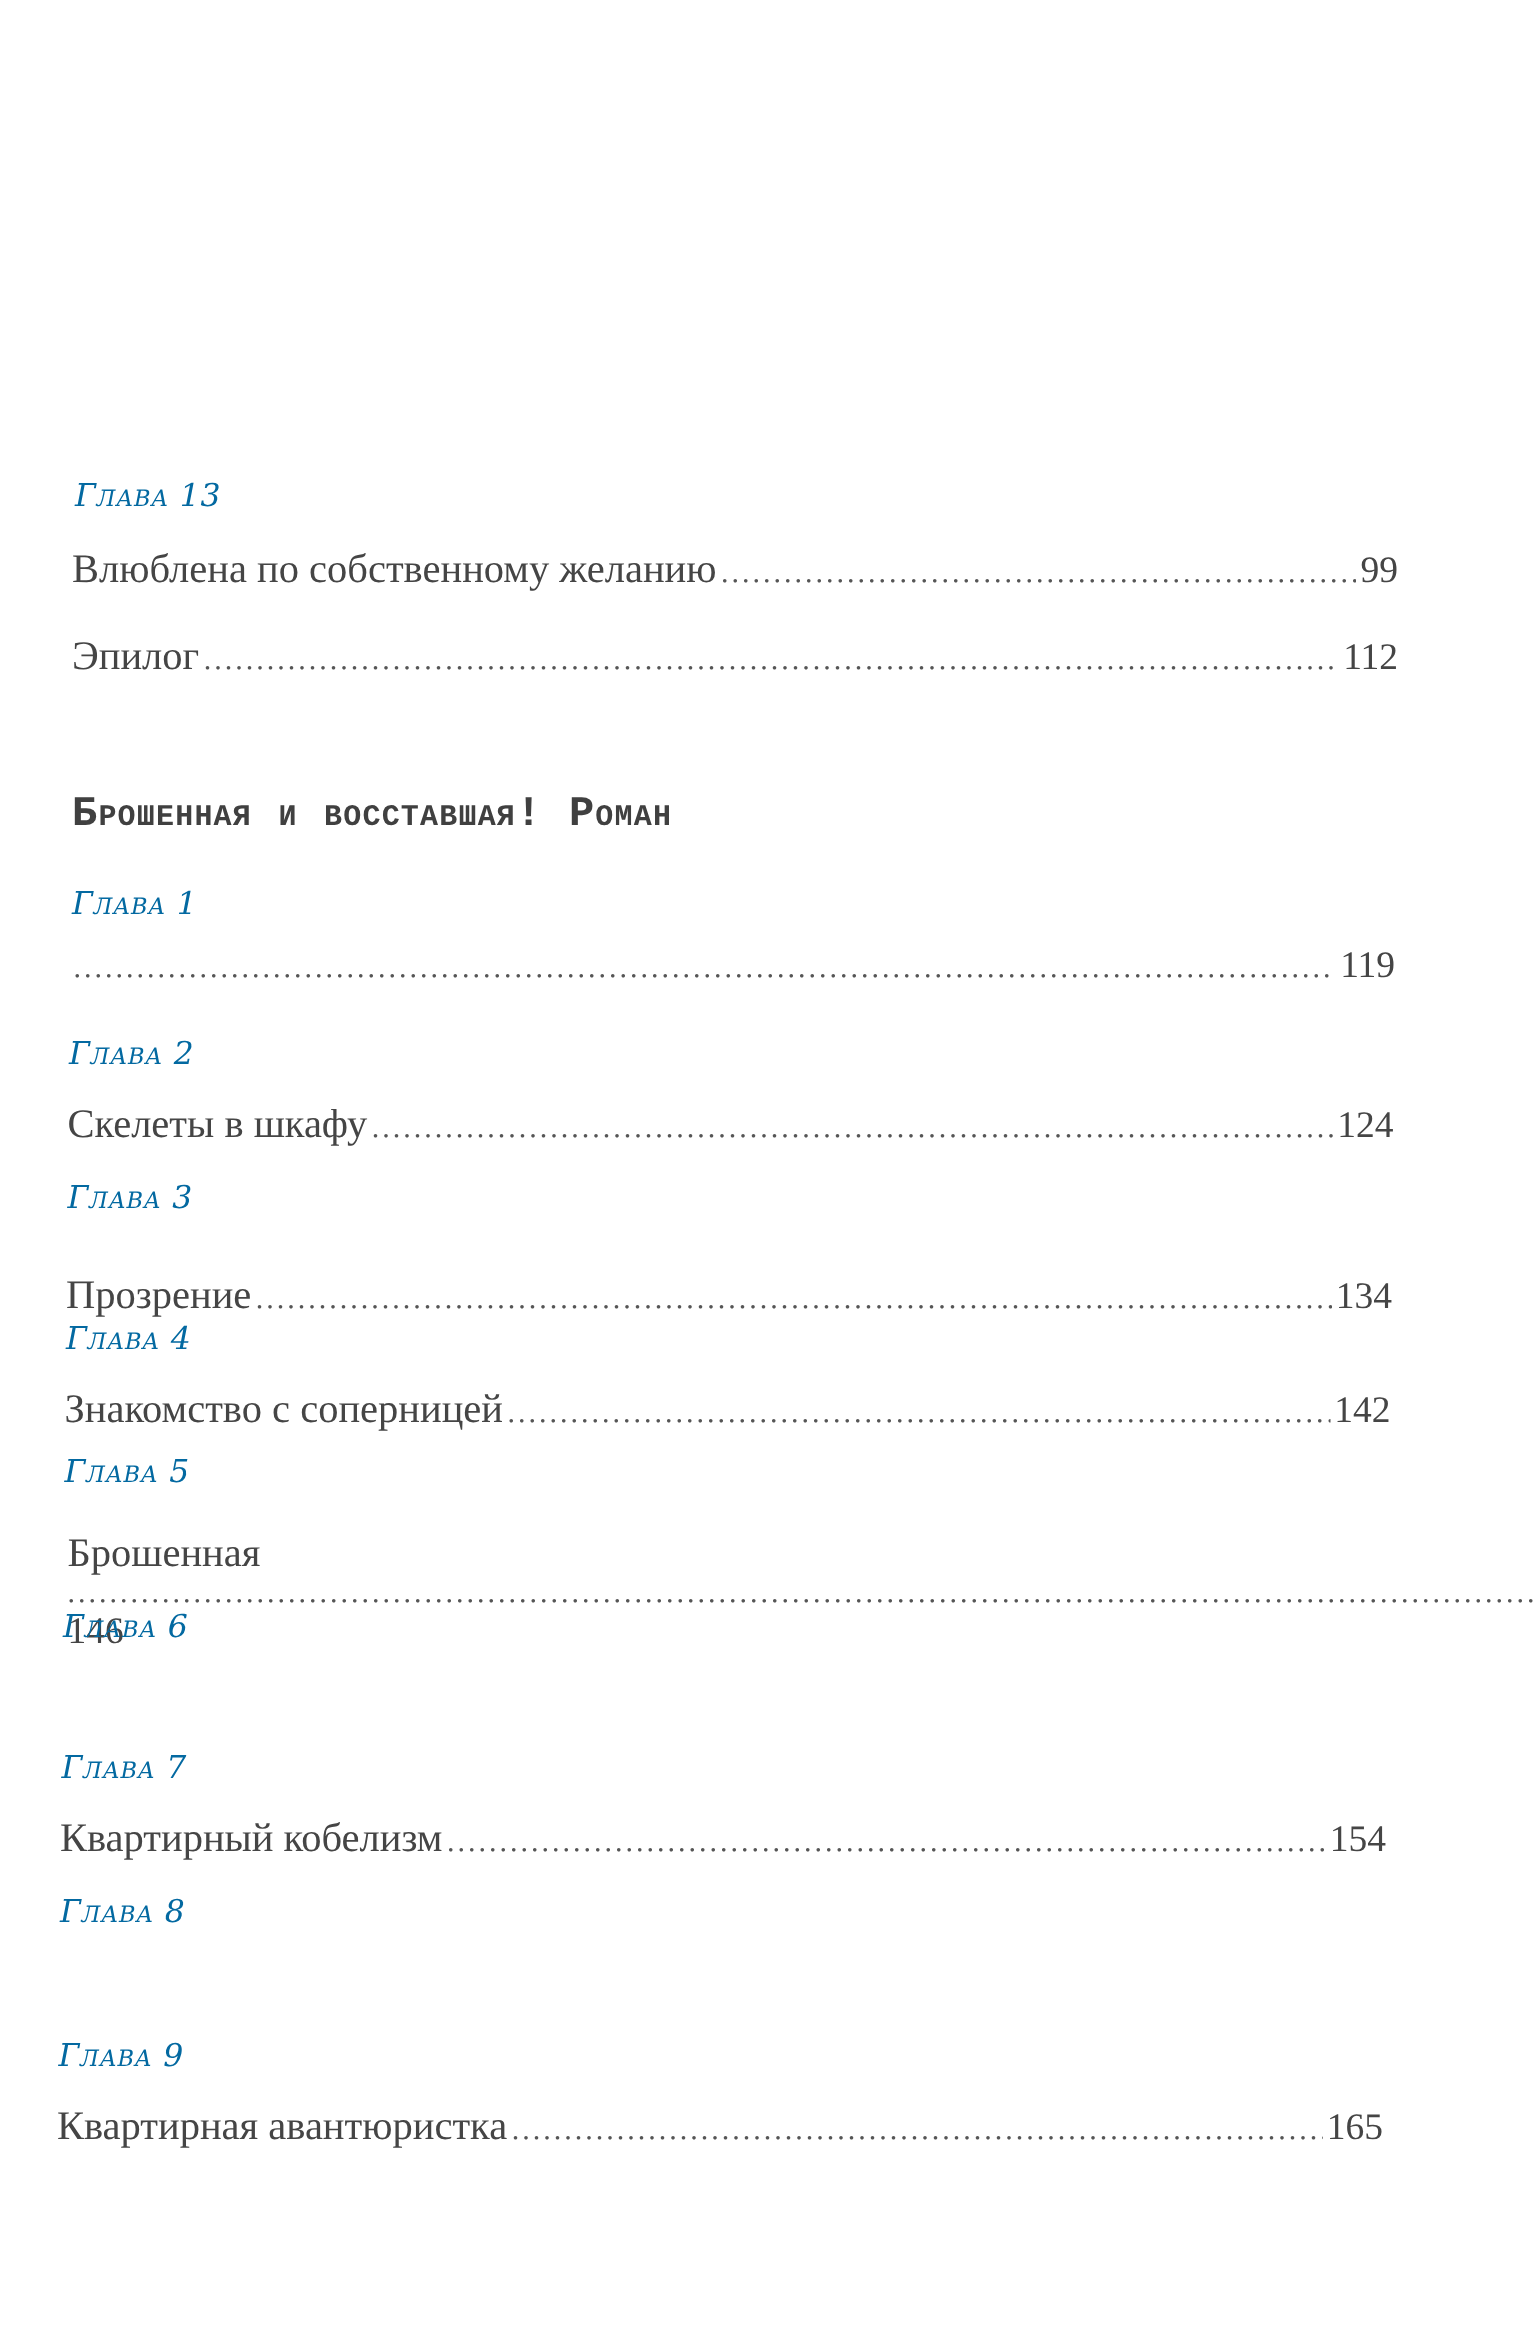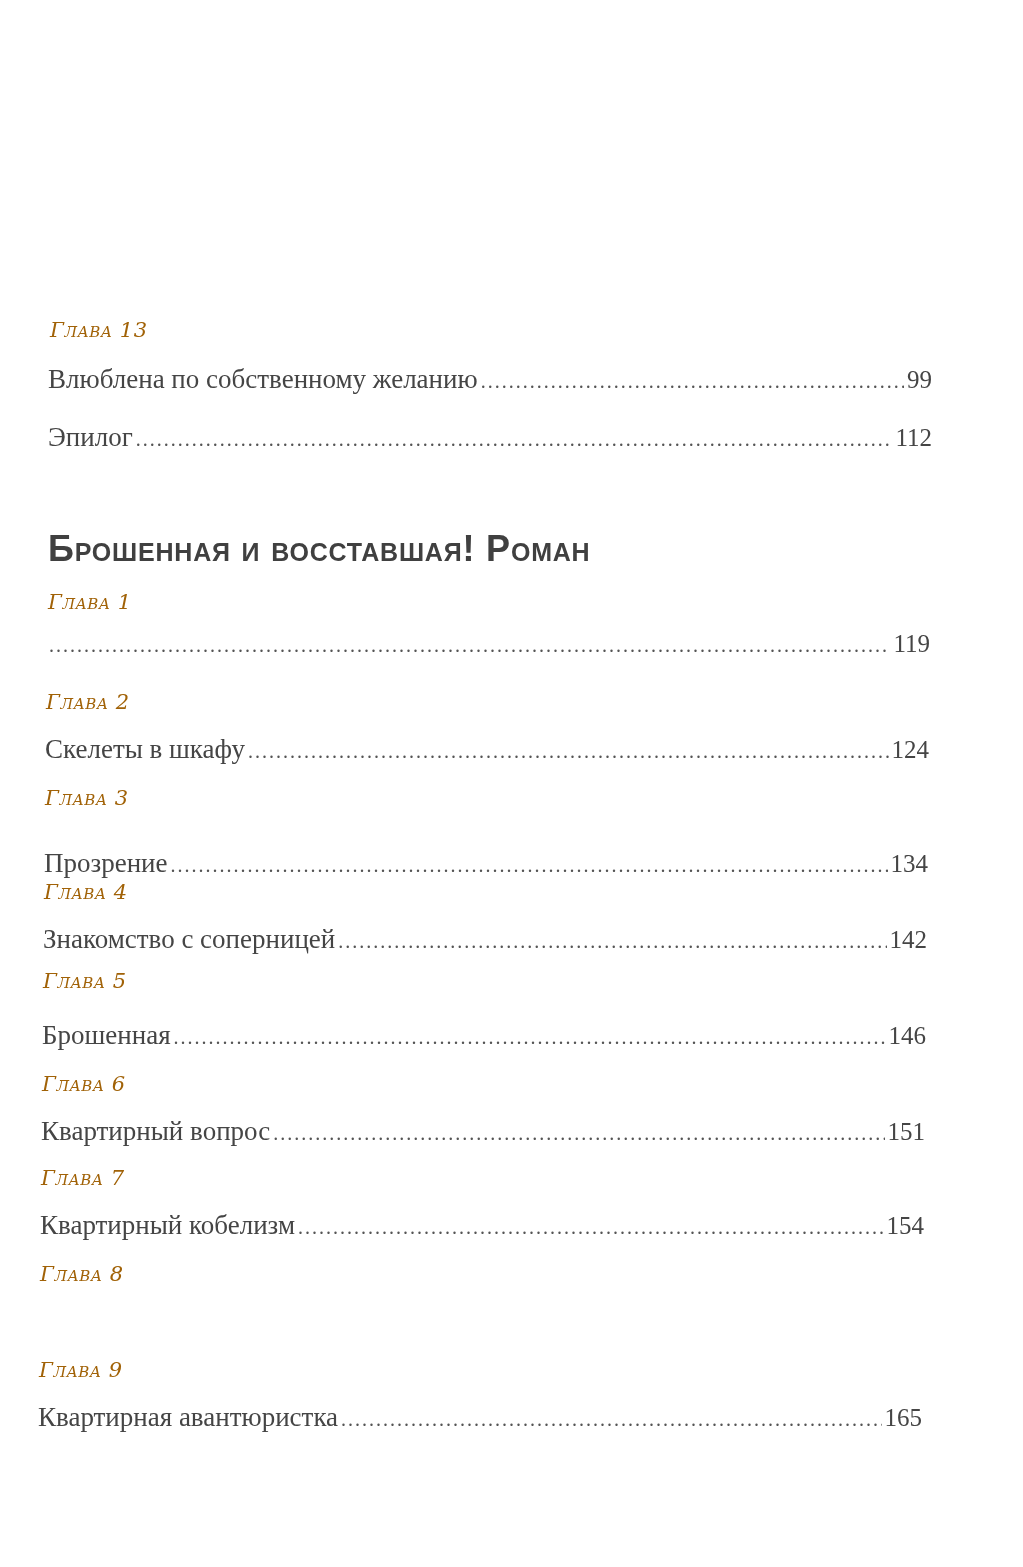--- a/index.html
+++ b/index.html
@@ -18,21 +18,21 @@
     .page {
       position: absolute;
       left: 0; top: 0;
       width: 1023px; height: 1567px;
     }
     .chapter-label {
       position: absolute;
       font-family: "DejaVu Serif", "Liberation Serif", serif;
       font-style: italic;
       font-size: 21px;
-      color: #a16207;
+      color: #0369a1;
       letter-spacing: 0.5px;
       font-variant: small-caps;
       white-space: nowrap;
     }
     .toc-line {
       position: absolute;
       display: flex;
       align-items: baseline;
       font-family: "Liberation Serif", "DejaVu Serif", serif;
       font-size: 27px;
@@ -53,22 +53,22 @@
     .toc-dots::before {
       content: "..............................................................................................................................................................................................................";
     }
     .toc-page {
       flex: 0 0 auto;
       font-family: "Liberation Serif", "DejaVu Serif", serif;
       font-size: 25px;
     }
     .part-heading {
       position: absolute;
-      font-family: Liberation Sans, sans-serif;
-      font-size: 36px;
+      font-family: Liberation Mono, monospace;
+      font-size: 28px;
       color: #404040;
       font-variant: small-caps;
       letter-spacing: 0.8px;
       white-space: nowrap;
       font-weight: bold;
     }
   </style>
 </head>
 <body>
 
@@ -110,32 +110,27 @@
   </div>
 
   <div class="chapter-label" style="left:44px; top:880px;">Глава 4</div>
   <div class="toc-line" style="left:43px; top:924px; width:884px;">
     <span class="toc-title">Знакомство с соперницей</span>
     <span class="toc-dots"></span>
     <span class="toc-page">142</span>
   </div>
 
   <div class="chapter-label" style="left:43px; top:969px;">Глава 5</div>
-  <div class="toc-line" style="left:42px; top:1020px; width:884px;">
+  <div class="toc-line" style="left:42px; top:1020px; width:884px;flex-direction:column;">
     <span class="toc-title">Брошенная</span>
     <span class="toc-dots"></span>
     <span class="toc-page">146</span>
   </div>
 
   <div class="chapter-label" style="left:42px; top:1072px;">Глава 6</div>
-  <div class="toc-line" style="left:41px; top:1116px; width:884px;">
-    <span class="toc-title">Квартирный вопрос</span>
-    <span class="toc-dots"></span>
-    <span class="toc-page">151</span>
-  </div>
 
   <div class="chapter-label" style="left:41px; top:1166px;">Глава 7</div>
   <div class="toc-line" style="left:40px; top:1210px; width:884px;">
     <span class="toc-title">Квартирный кобелизм</span>
     <span class="toc-dots"></span>
     <span class="toc-page">154</span>
   </div>
 
   <div class="chapter-label" style="left:40px; top:1262px;">Глава 8</div>
 

